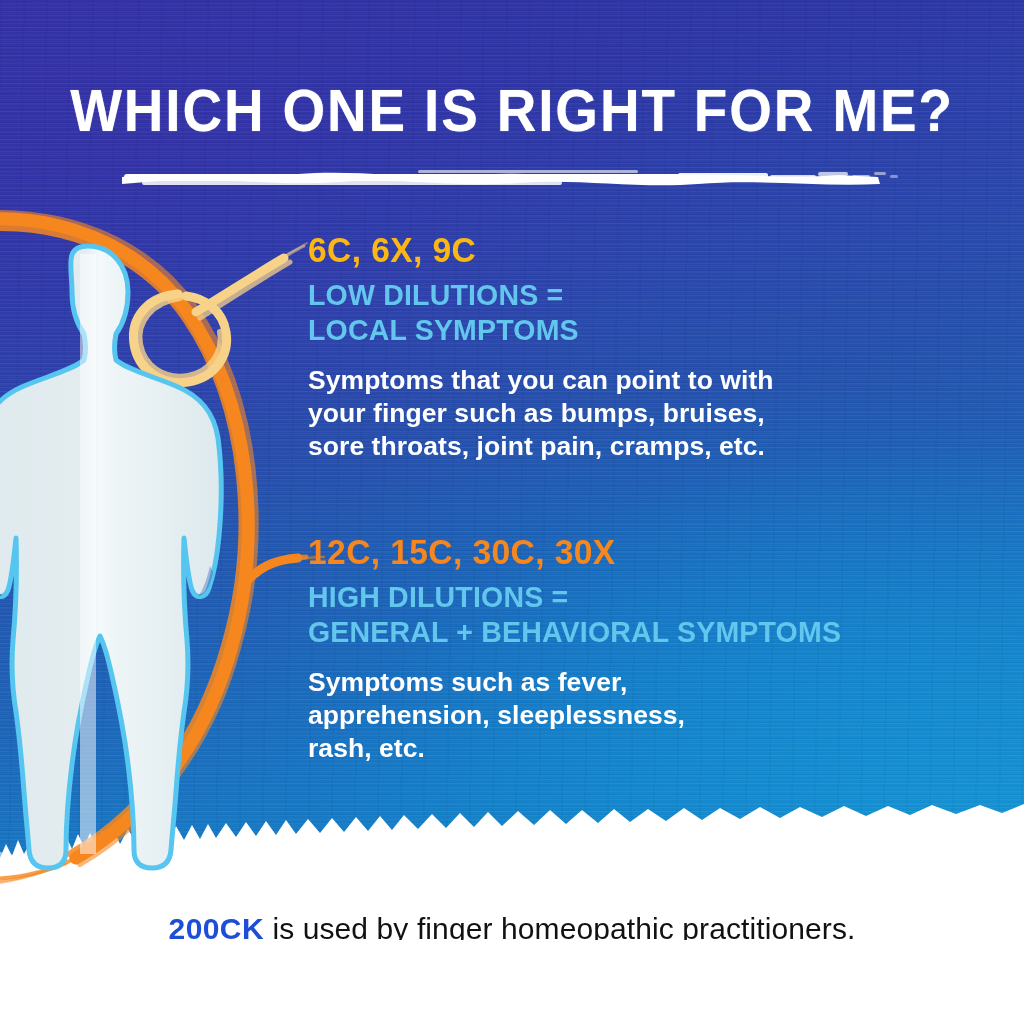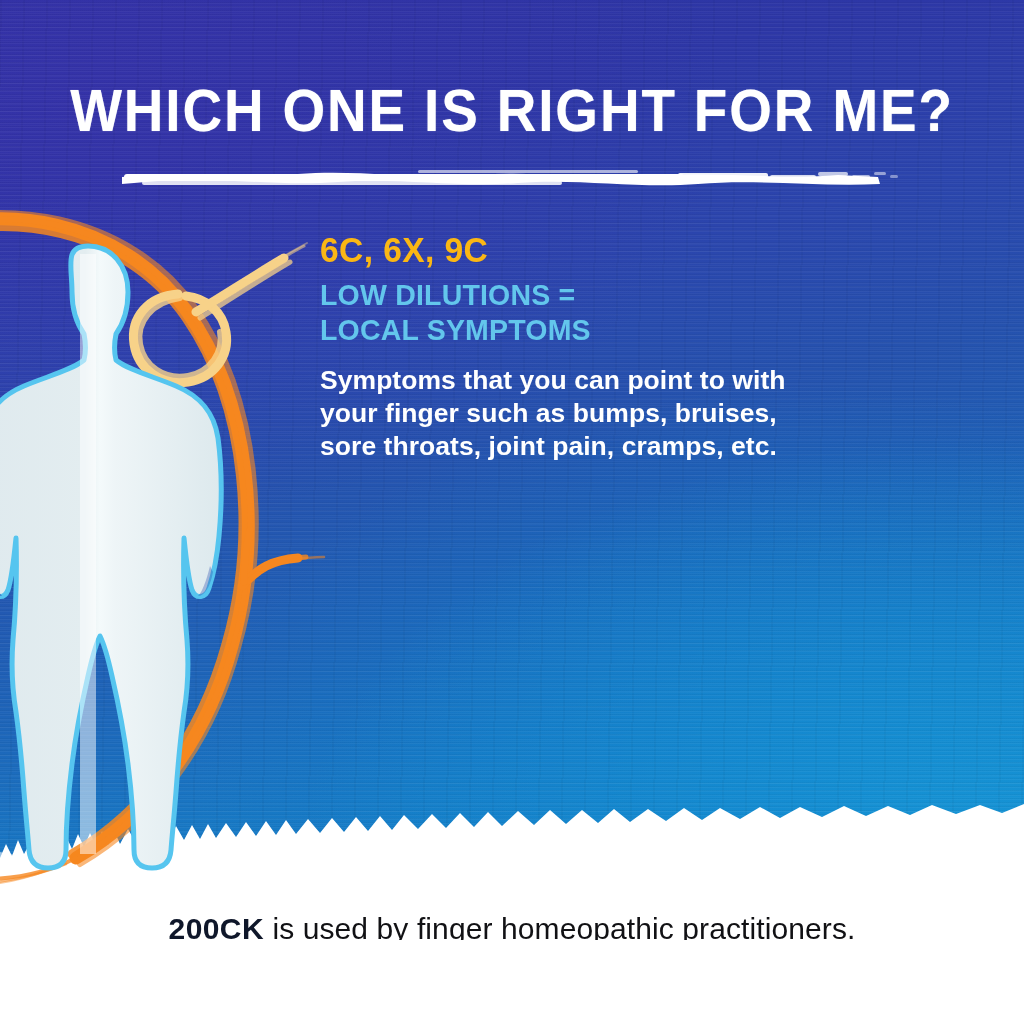--- a/index.html
+++ b/index.html
@@ -71,21 +71,21 @@
 
   
   .figure{position:absolute;left:-62px;top:236px;width:300px;height:660px;}
 
   
   .ring-orange{position:absolute;left:-120px;top:186px;width:420px;height:700px;}
   .ring-yellow{position:absolute;left:108px;top:240px;width:200px;height:160px;}
   .tick-orange{position:absolute;left:236px;top:524px;width:90px;height:70px;}
 
   
-  .block{position:absolute;left:320px;}
+  .block{position:absolute;left:308px;}
   .blk1{top:232px;}
   .blk2{top:534px;}
 
   .dose{
     font-weight:700;
     font-size:35px;
     line-height:1.04;
     letter-spacing:.4px;
     margin:0 0 9px 0;
     transform:scaleX(.96);
@@ -116,21 +116,21 @@
   }
 
   
   .footer{
     position:absolute;left:0;top:912px;width:1024px;
     text-align:center;
     font-size:30px;
     color:#111114;
     letter-spacing:.1px;
   }
-  .footer .code{color:#0f172a;font-weight:700;letter-spacing:.4px;}
+  .footer .code{color:#1d4ed8;font-weight:700;letter-spacing:.4px;}
 </style>
 </head>
 <body>
 
 <div id="poster">
 
   <div class="paint"></div>
 
   <svg class="paint-edge" viewBox="0 0 1024 90" preserveAspectRatio="none">
     <path fill="#ffffff" d="
@@ -266,18 +266,26 @@
 
   <div class="block blk1">
     <div class="dose gold">6C, 6X, 9C</div>
     <div class="sub">LOW DILUTIONS =
 LOCAL SYMPTOMS</div>
     <div class="body">Symptoms that you can point to with
 your finger such as bumps, bruises,
 sore throats, joint pain, cramps, etc.</div>
   </div>
 
+  <div class="block blk2">
+    <div class="dose orange">12C, 15C, 30C, 30X</div>
+    <div class="sub">HIGH DILUTIONS  =
+GENERAL + BEHAVIORAL SYMPTOMS</div>
+    <div class="body">Symptoms such as fever,
+apprehension, sleeplessness,
+rash, etc.</div>
+  </div>
 
   <div class="footer">
     <span class="code">200CK</span><span> is used by finger homeopathic practitioners.</span>
   </div>
 
 </div>
 
 </body></html>

